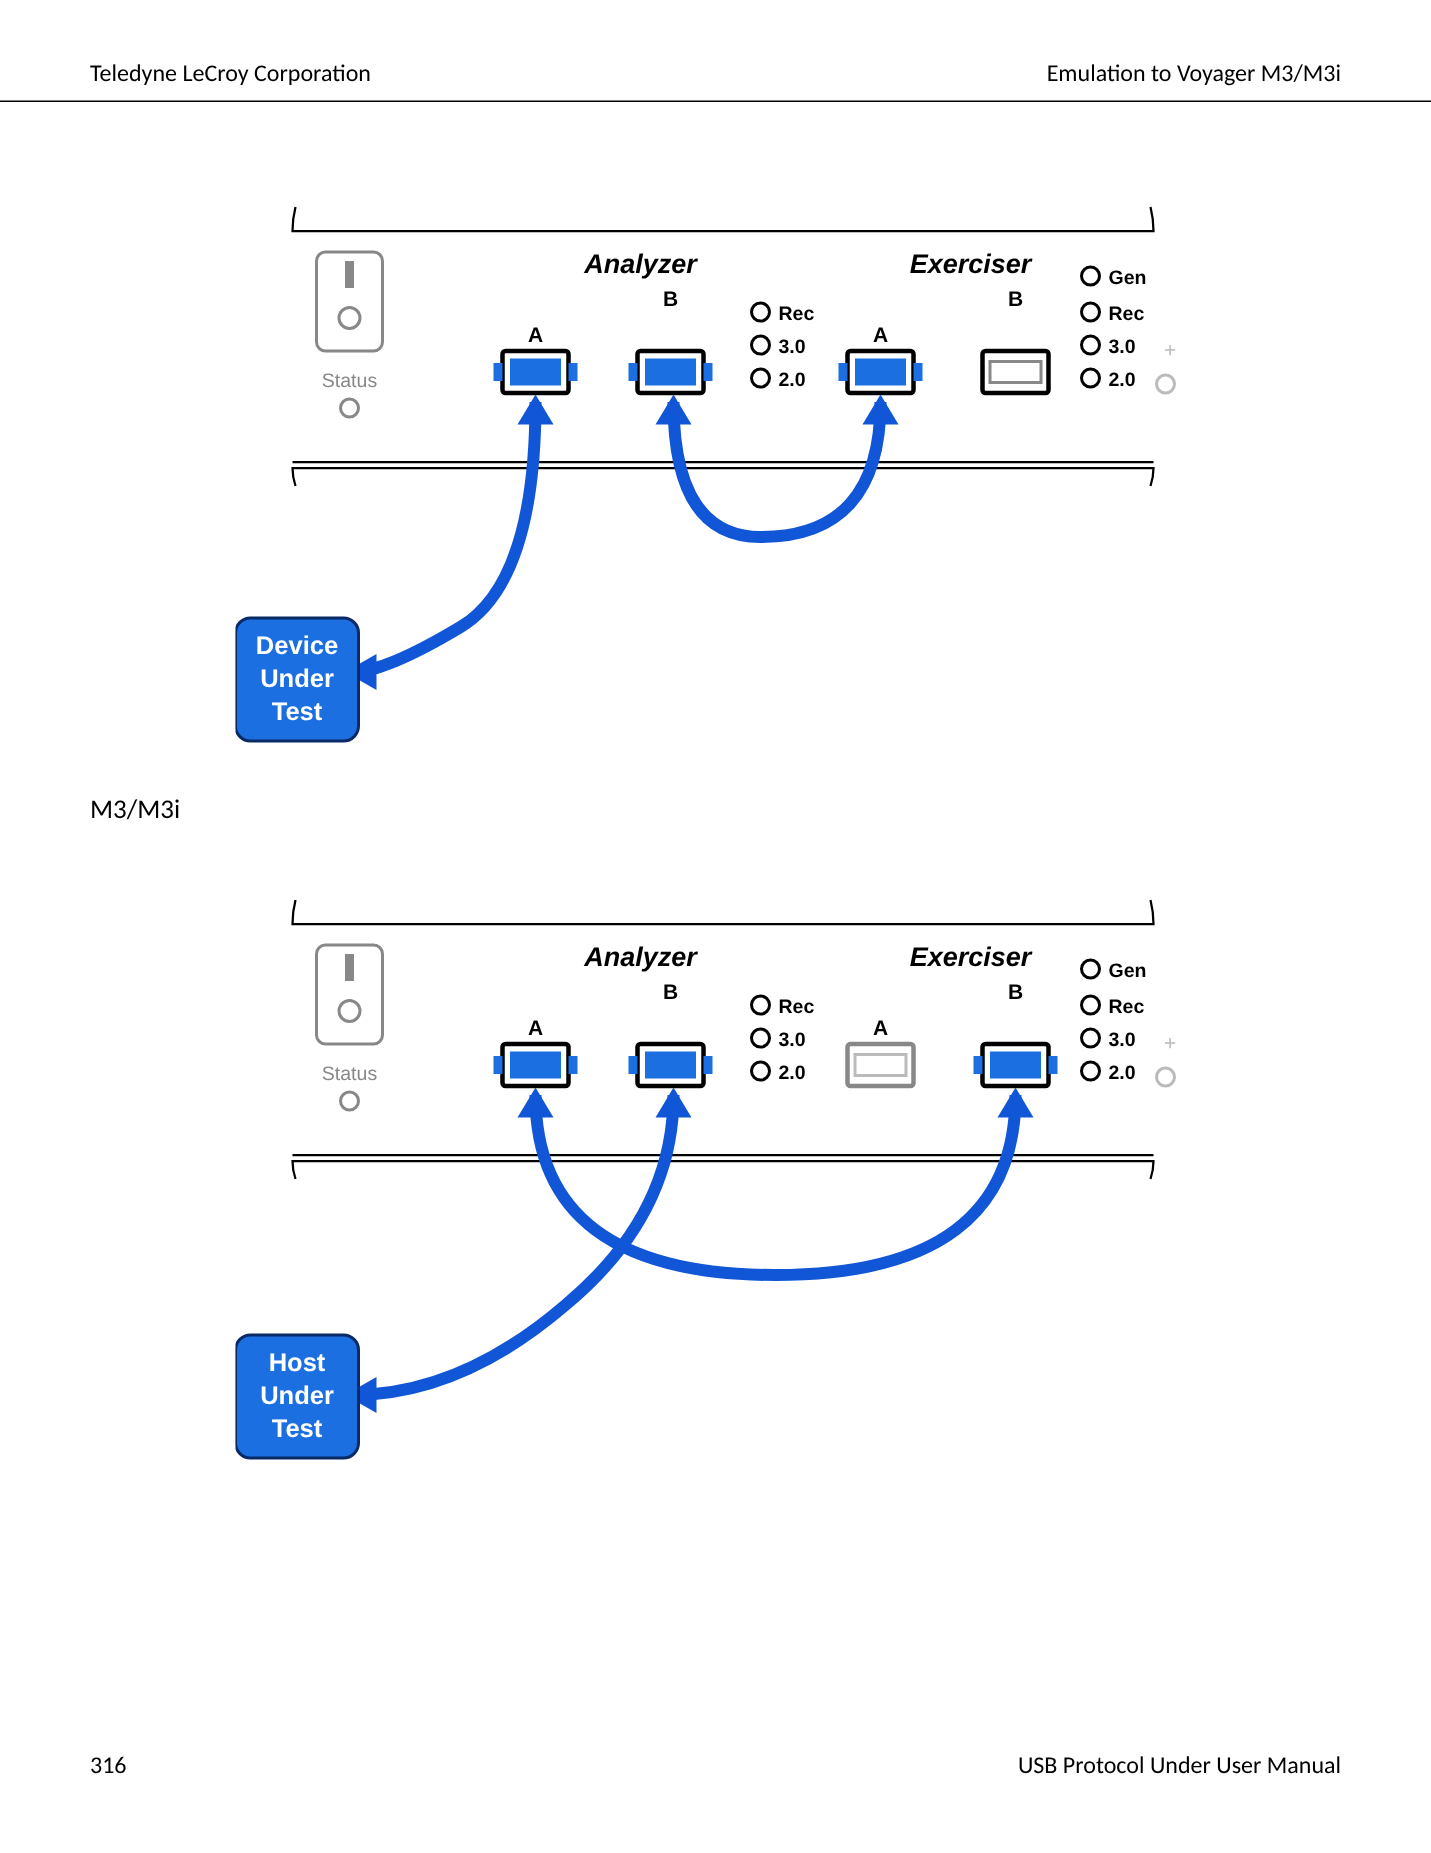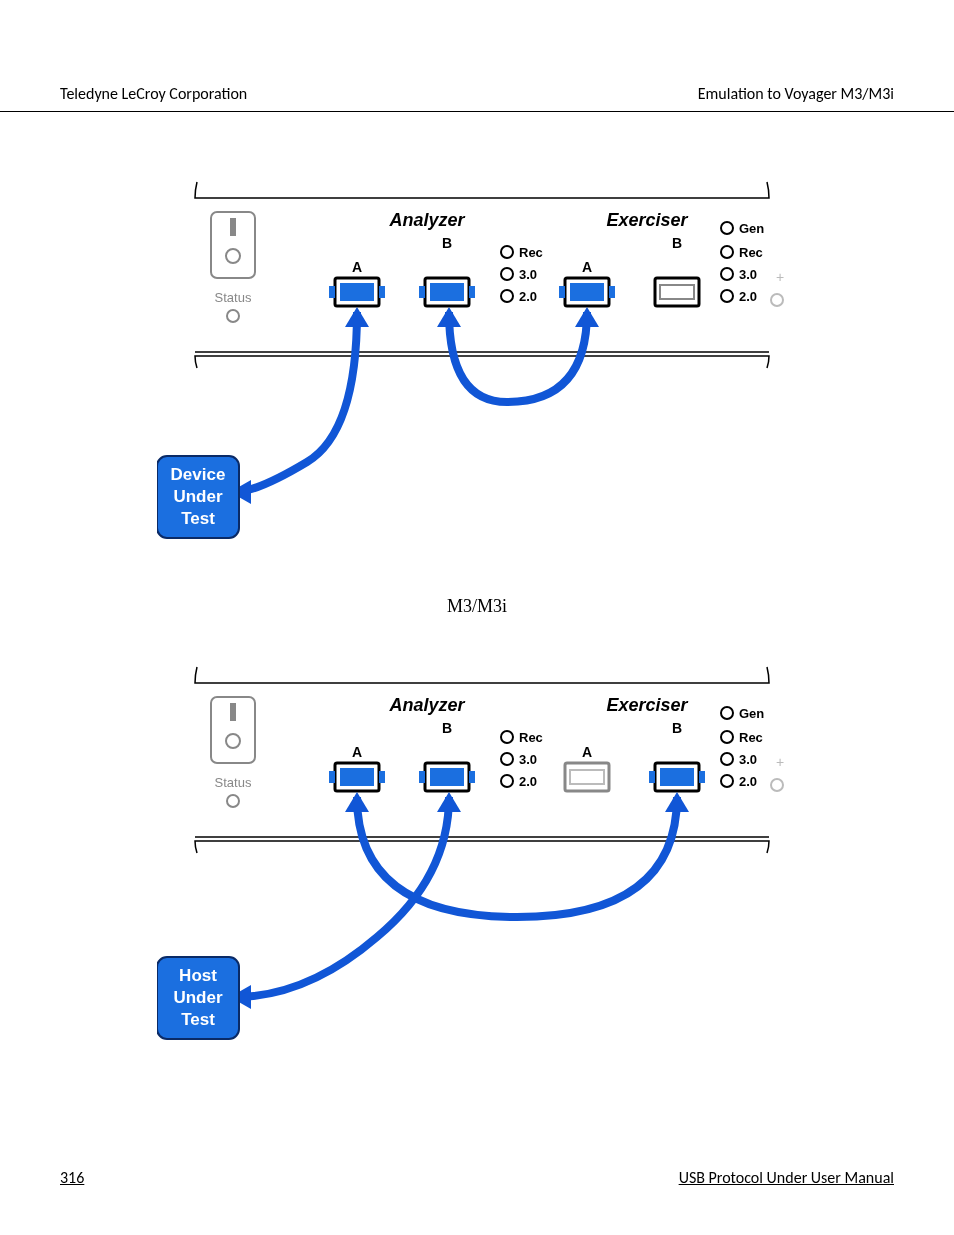--- a/index.html
+++ b/index.html
@@ -7,48 +7,46 @@
     width: 954px;
     height: 1235px;
     background: #fff;
     font-family: Calibri, Arial, sans-serif;
     color: #000;
     position: relative;
   }
   .header {
     display: flex;
     justify-content: space-between;
-    padding: 84px 60px 8px 60px;
+    padding: 40px 60px 8px 60px;
     border-bottom: 1px solid #000;
     margin: 0 0 0 0;
     font-size: 16px;
   }
   .footer {
     position: absolute;
     bottom: 48px;
     left: 60px;
     right: 60px;
     display: flex;
     justify-content: space-between;
     font-size: 16px;
-    text-decoration: underline;
   }
   .content {
     padding: 0 60px;
   }
   .diagram-wrap {
     display: flex;
     justify-content: center;
     margin-top: 60px;
   }
   .caption {
-    text-align: center;
+    text-align: left;
     font-size: 18px;
-    margin-top: 24px;
-    font-family: Liberation Serif, serif;
+    margin-top: 0;
   }
   .body-text {
     font-size: 18px;
     margin: 50px 0 0 140px;
     max-width: 680px;
     line-height: 1.35;
   }
   svg { display: block; }
 </style>
 </head>

